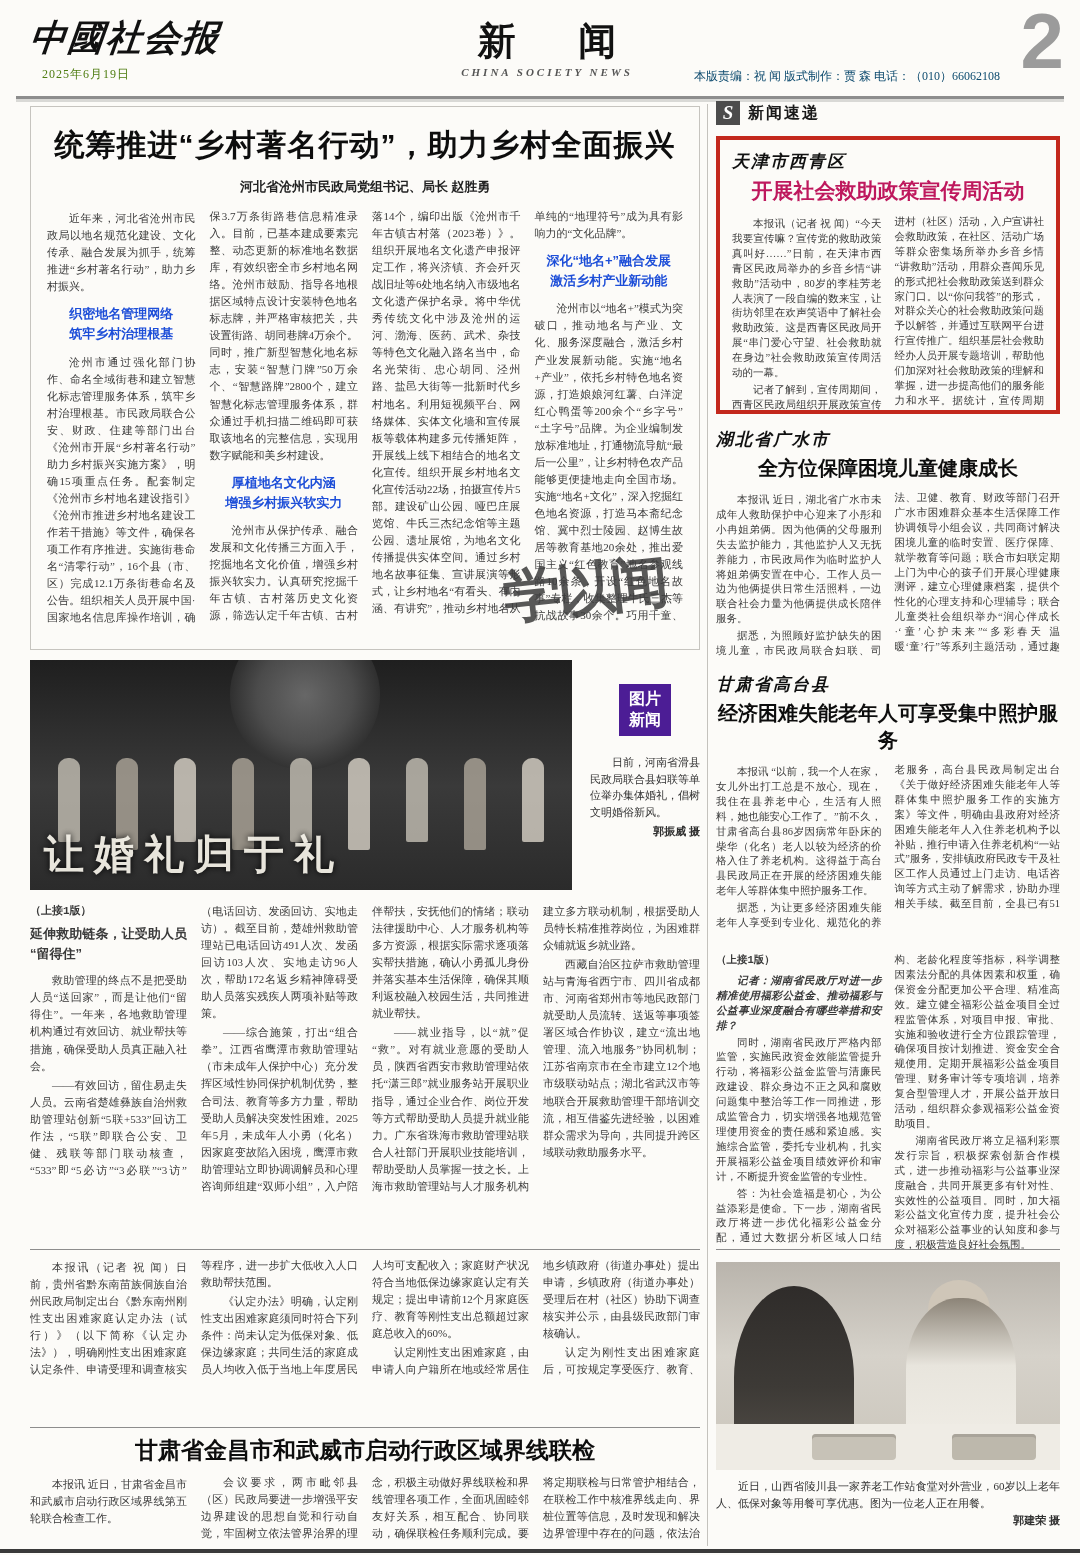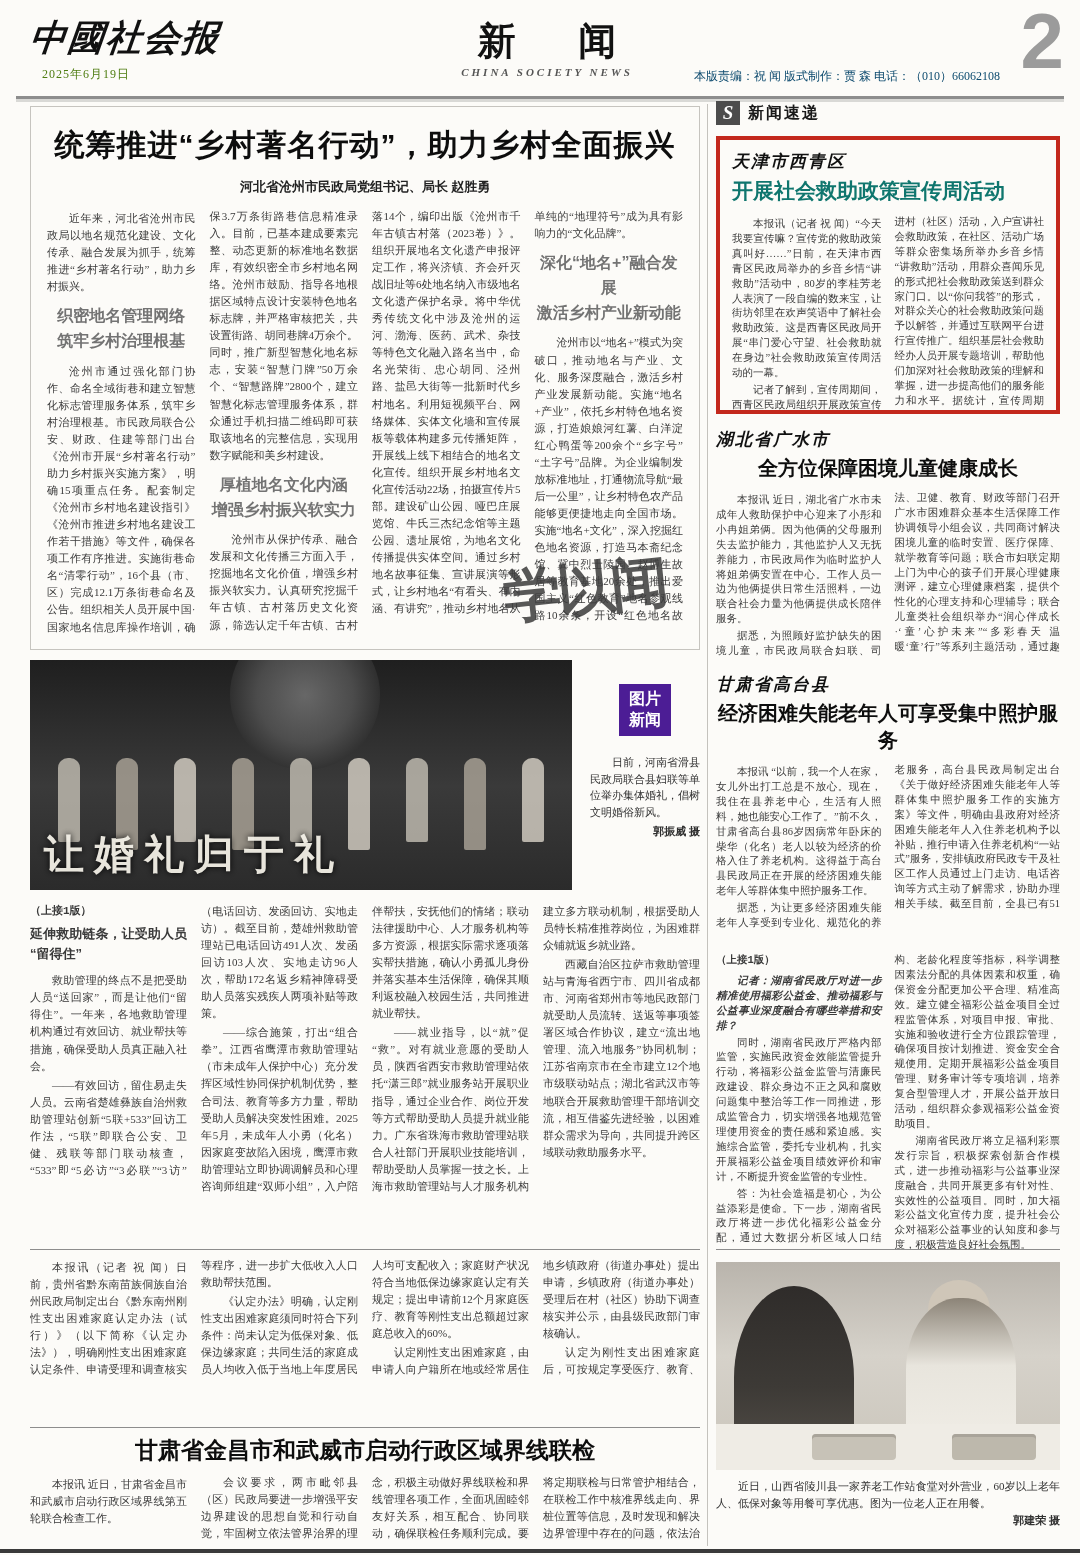--- a/index.html
+++ b/index.html
@@ -24,21 +24,21 @@
   .main-box{position:absolute;left:30px;top:106px;width:670px;height:544px;border:1px solid #c6c4bf;
         box-sizing:border-box;padding:12px 16px;overflow:hidden;background:#fcfbf8;}
   .main-headline{font-family:"Liberation Sans",sans-serif;font-weight:900;font-size:30px;letter-spacing:1px;
         text-align:center;color:#0d0d0d;margin:6px 0 12px;}
   .main-byline{text-align:center;font-size:13px;font-weight:700;color:#222;margin-bottom:12px;}
   .bodytext{font-size:11px;line-height:1.55;color:#3a3a3a;}
   .cols4{column-count:4;column-gap:14px;height:428px;overflow:hidden;text-align:justify;}
   .cols2{column-count:2;column-gap:13px;overflow:hidden;text-align:justify;}
   .blk-p{text-indent:2em;margin:2px 0 1px;}
   .blk-h{font-family:"Liberation Sans",sans-serif;font-weight:700;text-align:center;white-space:pre-line;
-        margin:9px 0;font-size:16px;color:#737373;break-inside:avoid;text-indent:0;}
+        margin:9px 0;font-size:13px;color:#1d4ed8;break-inside:avoid;text-indent:0;}
   .blk-lead{font-weight:700;text-indent:0;margin:0 0 4px;font-family:Liberation Mono, monospace;}
   .blk-sub{font-family:"Liberation Sans",sans-serif;font-weight:700;font-size:13px;text-indent:0;margin:2px 0 8px;}
   .blk-q{font-weight:700;font-style:italic;text-indent:2em;margin:6px 0 2px;}
   .calligraphy{position:absolute;right:34px;bottom:20px;font-family:"DejaVu Serif",serif;font-weight:900;
         font-size:58px;color:#3c3c3c;transform:rotate(-6deg);letter-spacing:-4px;opacity:.85;}
   
   .photo-wrap{position:absolute;left:30px;top:660px;width:670px;height:230px;}
   .stage-photo{position:absolute;left:0;top:0;width:542px;height:230px;overflow:hidden;
         background:linear-gradient(180deg,#1f1f1f 0%,#3a3a3a 55%,#2b2b2b 100%);}
   .stage-emblem{position:absolute;left:200px;top:-40px;width:150px;height:150px;border-radius:50%;
@@ -68,22 +68,22 @@
   .cols4d{column-count:4;column-gap:14px;height:76px;overflow:hidden;text-align:justify;}
   
   .rightcol{position:absolute;left:716px;top:100px;width:344px;}
   .news-flash{display:flex;align-items:center;gap:8px;height:26px;}
   .s-badge{width:24px;height:24px;background:#4c4c4c;color:#fff;font-family:"Liberation Serif",serif;
         font-weight:900;font-style:italic;font-size:19px;display:flex;align-items:center;justify-content:center;}
   .flash-label{font-family:"Liberation Sans",sans-serif;font-weight:700;font-size:16px;color:#1a1a1a;letter-spacing:2px;}
   .red-box{margin-top:10px;border:4px solid #c3281c;padding:10px 12px 8px;height:252px;overflow:hidden;box-sizing:content-box;}
   .region{font-family:"DejaVu Serif",serif;font-style:italic;font-weight:700;font-size:17px;color:#111;
         letter-spacing:2px;margin:0 0 4px;}
-  .r-headline{font-family:"Liberation Sans",sans-serif;font-weight:900;font-size:21px;
-        color:#0f766e;margin:2px 0 10px;}
+  .r-headline{font-family:"Liberation Sans",sans-serif;font-weight:900;font-size:21px;text-align:center;
+        color:#be185d;margin:2px 0 10px;}
   .r-body{font-size:10.5px;line-height:1.42;color:#3a3a3a;}
   .sec{margin-top:14px;}
   .h2-r{font-family:"Liberation Sans",sans-serif;font-weight:900;font-size:20px;text-align:center;margin:2px 0 9px;color:#0d0d0d;}
   .rule-r1{position:absolute;left:716px;top:1249px;width:344px;height:1px;background:#8d8d8d;}
   .dine-photo{position:absolute;left:716px;top:1262px;width:344px;height:208px;overflow:hidden;
         background:linear-gradient(180deg,#b9b4ac 0%,#d6d2ca 45%,#c9c4ba 100%);}
   .fig-woman{position:absolute;left:18px;top:24px;width:120px;height:184px;border-radius:50% 50% 8px 8px;
         background:linear-gradient(180deg,#2f2c2a 0%,#3d3a36 55%,#55504a 100%);}
   .fig-man{position:absolute;left:190px;top:36px;width:110px;height:150px;border-radius:48% 48% 10px 10px;
         background:linear-gradient(180deg,#8c8478 0%,#e8e5dd 45%,#f0ede6 100%);}

